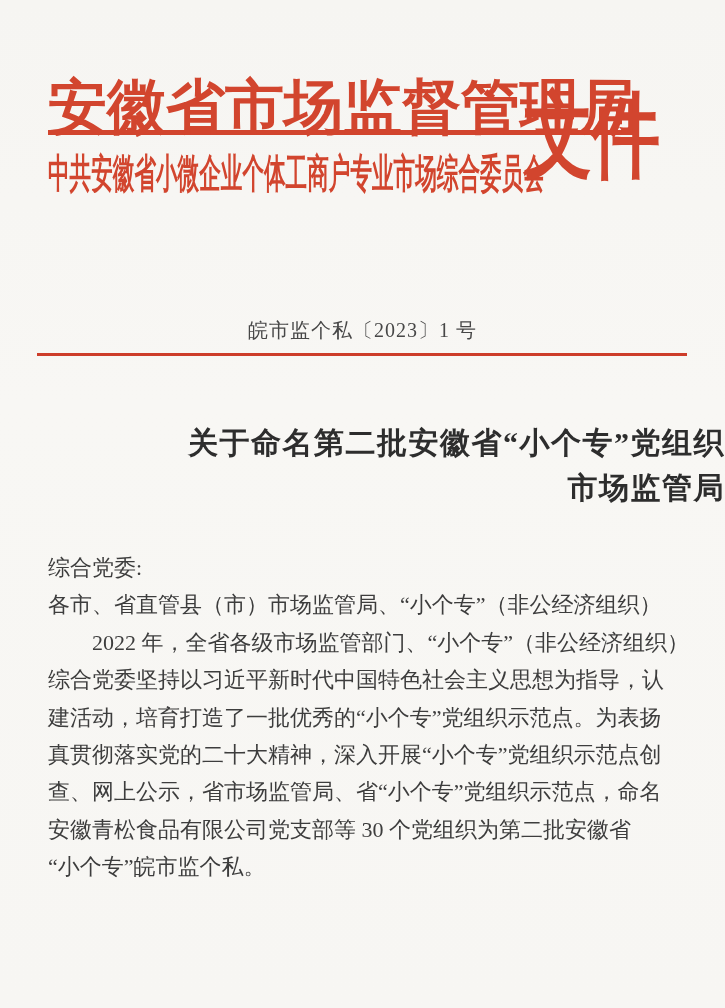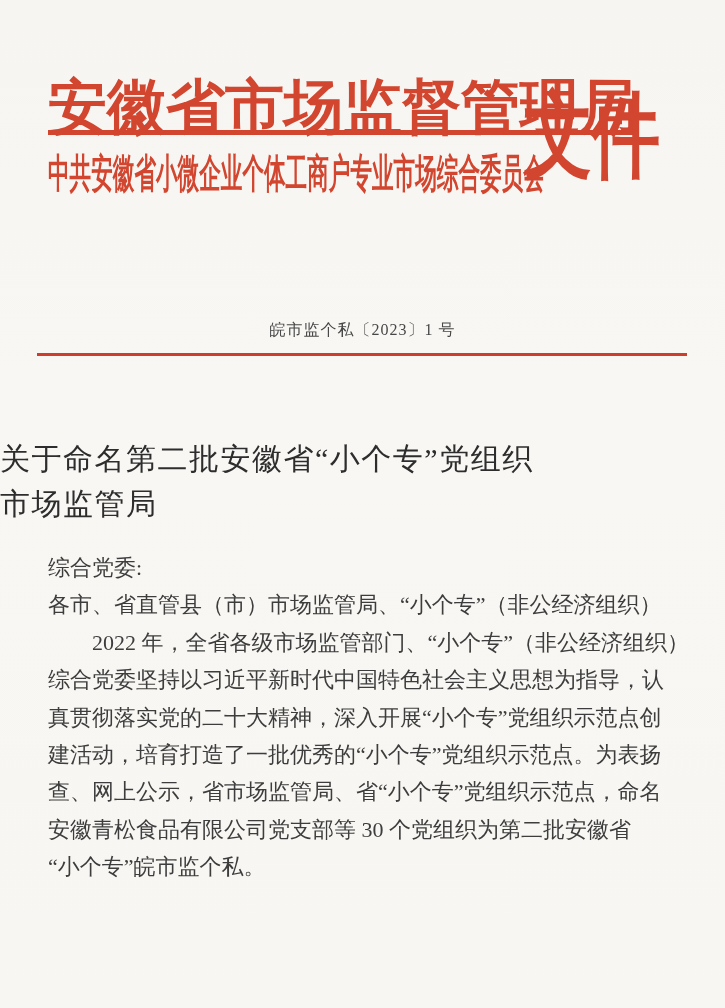--- a/index.html
+++ b/index.html
@@ -33,34 +33,34 @@
     font-size:94px; line-height:102px; font-weight:bold;
     color:#d2452e; white-space:nowrap;
     transform:scaleX(0.73); transform-origin:left center;
     letter-spacing:-2px;
   }
 
   
   .doc-number {
     position:absolute; top:316px; left:0; width:100%;
     text-align:center;
-    font-size:16px; line-height:28px;
+    font-size:20px; line-height:28px;
     color:#474747; letter-spacing:1px;
   }
   .red-rule {
     position:absolute; top:353px; left:37px;
     width:650px; height:3px;
     background:#cd3d2a;
   }
 
   
   .title {
-    position:absolute; top:436px; left:0; width:100%;
-    text-align:left;
-    font-size:30px; line-height:45px; font-weight:normal;
+    position:absolute; top:420px; left:0; width:100%;
+    text-align:right;
+    font-size:30px; line-height:45px; font-weight:bold;
     color:#2d2d2d; letter-spacing:1.5px;
   }
 
   
   .body-text {
     position:absolute; top:549px; left:48px; width:648px;
     font-size:22px; line-height:37.4px;
     color:#3d3d3d;
   }
   .body-line { white-space:nowrap; }
@@ -83,20 +83,20 @@
   <div class="title">
     <div>关于命名第二批安徽省“小个专”党组织</div>
     <div>市场监管局</div>
   </div>
 
   <div class="body-text">
     <div class="body-line">综合党委:</div>
     <div class="body-line">各市、省直管县（市）市场监管局、“小个专”（非公经济组织）</div>
     <div class="body-line">　　2022 年，全省各级市场监管部门、“小个专”（非公经济组织）</div>
     <div class="body-line">综合党委坚持以习近平新时代中国特色社会主义思想为指导，认</div>
+    <div class="body-line">建活动，培育打造了一批优秀的“小个专”党组织示范点。为表扬</div>
     <div class="body-line">真贯彻落实党的二十大精神，深入开展“小个专”党组织示范点创</div>
-    <div class="body-line">建活动，培育打造了一批优秀的“小个专”党组织示范点。为表扬</div>
     <div class="body-line">查、网上公示，省市场监管局、省“小个专”党组织示范点，命名</div>
     <div class="body-line">安徽青松食品有限公司党支部等 30 个党组织为第二批安徽省</div>
     <div class="body-line">“小个专”皖市监个私。</div>
   </div>
 
 </div>
 
 </body></html>

